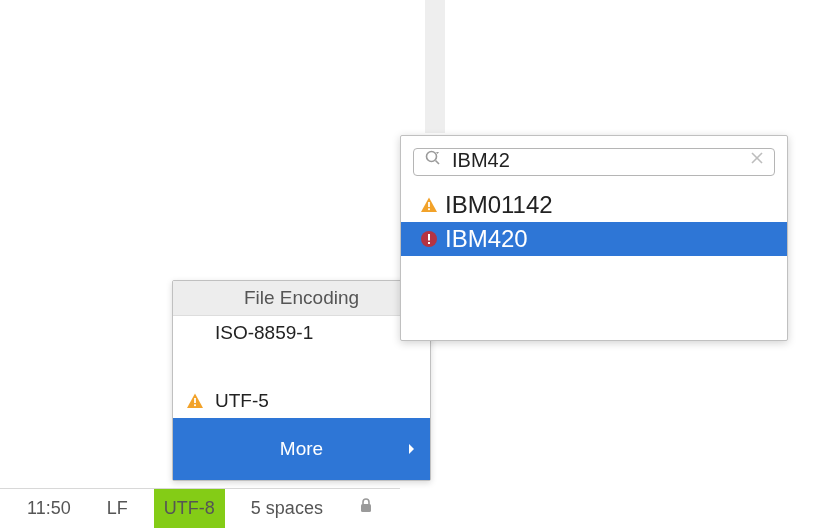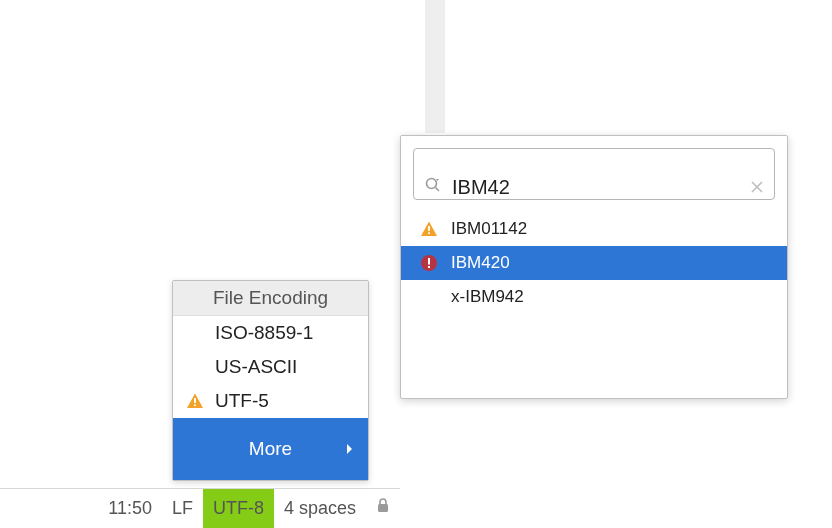--- a/index.html
+++ b/index.html
@@ -35,22 +35,22 @@
     .status-bar {
       position: absolute;
       left: 0;
       bottom: 0;
       width: 400px;
       height: 40px;
       background: #fff;
       border-top: 1px solid #d8d8d8;
       display: flex;
       align-items: center;
-      justify-content: flex-end;
-      gap: 0;
+      justify-content: center;
+      gap: 16px;
       color: #555;
       font-size: 18px;
     }
     .status-item {
       padding: 0 10px;
       height: 100%;
       display: flex;
       align-items: center;
       white-space: nowrap;
     }
@@ -59,21 +59,21 @@
     }
     .lock-icon {
       padding: 0 10px;
     }
 
     
     .encoding-popup {
       position: absolute;
       left: 172px;
       top: 280px;
-      width: 197px;
+      width: 259px;
       background: #fff;
       border: 1px solid #c0c0c0;
       border-radius: 2px;
       box-shadow: 0 2px 6px rgba(0,0,0,0.15);
     }
     .encoding-header {
       background: #ededed;
       padding: 6px 12px;
       text-align: center;
       color: #555;
@@ -124,45 +124,45 @@
       background: #fff;
       border: 1px solid #c0c0c0;
       border-radius: 2px;
       box-shadow: 0 2px 8px rgba(0,0,0,0.18);
       padding-bottom: 50px;
     }
     .search-box {
       margin: 12px;
       border: 1px solid #b5b5b5;
       border-radius: 4px;
-      height: 52px;
-      display: flex;
-      align-items: flex-end;
+      height: 28px;
+      display: flex;
+      align-items: flex-start;
       padding: 0 10px;
       gap: 10px;
     }
     .search-box input {
       flex: 1;
       border: none;
       outline: none;
       font-size: 20px;
       color: #222;
       font-family: inherit;
       background: transparent;
     }
     .search-clear {
       cursor: pointer;
       color: #aaa;
     }
     .result-item {
       padding: 3px 18px;
       display: flex;
       align-items: center;
-      gap: 12px;
-      font-size: 17px;
+      gap: 6px;
+      font-size: 24px;
       color: #222;
       min-height: 34px;
     }
     .result-item .icon-slot {
       width: 20px;
       height: 20px;
       flex-shrink: 0;
       display: flex;
       align-items: center;
       justify-content: center;
@@ -187,39 +187,38 @@
 
 <div class="editor-area"></div>
 <div class="scrollbar-track"></div>
 
 <div class="white-gap"></div>
 
 <div class="status-bar">
   <div class="status-item">11:50</div>
   <div class="status-item">LF</div>
   <div class="status-item active">UTF-8</div>
-  <div class="status-item">4 spaces</div>
+  <div class="status-item">5 spaces</div>
   <div class="lock-icon">
     <svg width="14" height="16" viewBox="0 0 14 16">
       <path d="M4 6 V4 a3 3 0 0 1 6 0 V6" stroke="#9a9a9a" stroke-width="1.6" fill="none"></path>
       <rect x="2" y="6" width="10" height="8" rx="1.5" fill="#9a9a9a"></rect>
     </svg>
   </div>
 </div>
 
 <div class="encoding-popup">
   <div class="encoding-header">File Encoding</div>
   <div id="encoding-list">
       <div class="encoding-item">
         <span class="icon-slot"></span>
         <span>ISO-8859-1</span>
       </div>
       <div class="encoding-item">
         <span class="icon-slot"></span>
-        <span>US-ASCII</span>
       </div>
       <div class="encoding-item">
         <span class="icon-slot">
           <svg width="18" height="18" viewBox="0 0 18 18">
             <path d="M9 1.5 L17 16 L1 16 Z" fill="#f2a229"></path>
             <rect x="8.1" y="6" width="1.8" height="5" fill="#fff"></rect>
             <rect x="8.1" y="12.3" width="1.8" height="1.8" fill="#fff"></rect>
           </svg>
         </span>
         <span>UTF-5</span>
@@ -268,19 +267,15 @@
           <svg width="18" height="18" viewBox="0 0 18 18">
             <circle cx="9" cy="9" r="8" fill="#b63442"></circle>
             <rect x="8" y="4" width="2" height="6.5" fill="#fff"></rect>
             <rect x="8" y="12" width="2" height="2" fill="#fff"></rect>
           </svg>
         </span>
         <span>IBM420</span>
       </div>
       <div class="result-item">
         <span class="icon-slot"></span>
-        <span>x-IBM942</span>
-      </div>
-      <div class="result-item">
-        <span class="icon-slot"></span>
       </div>
     </div>
 </div>
 
 </body></html>

